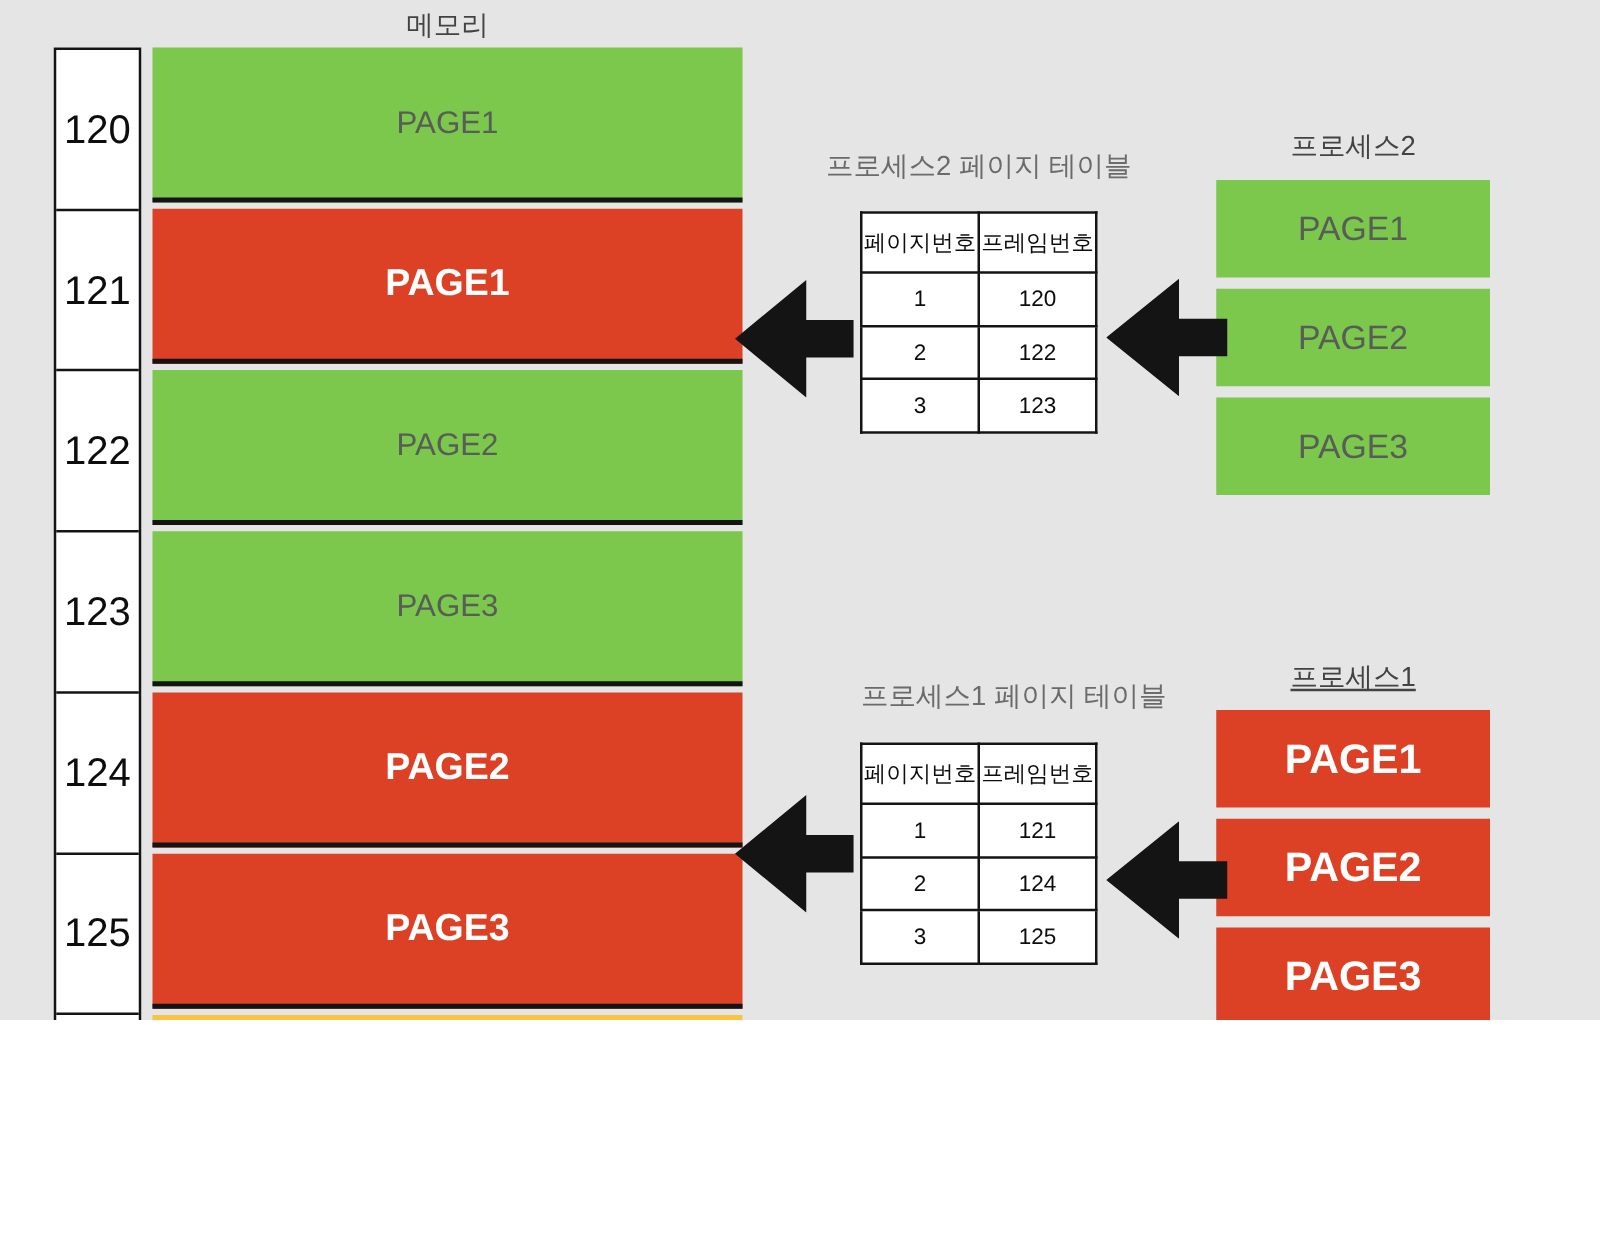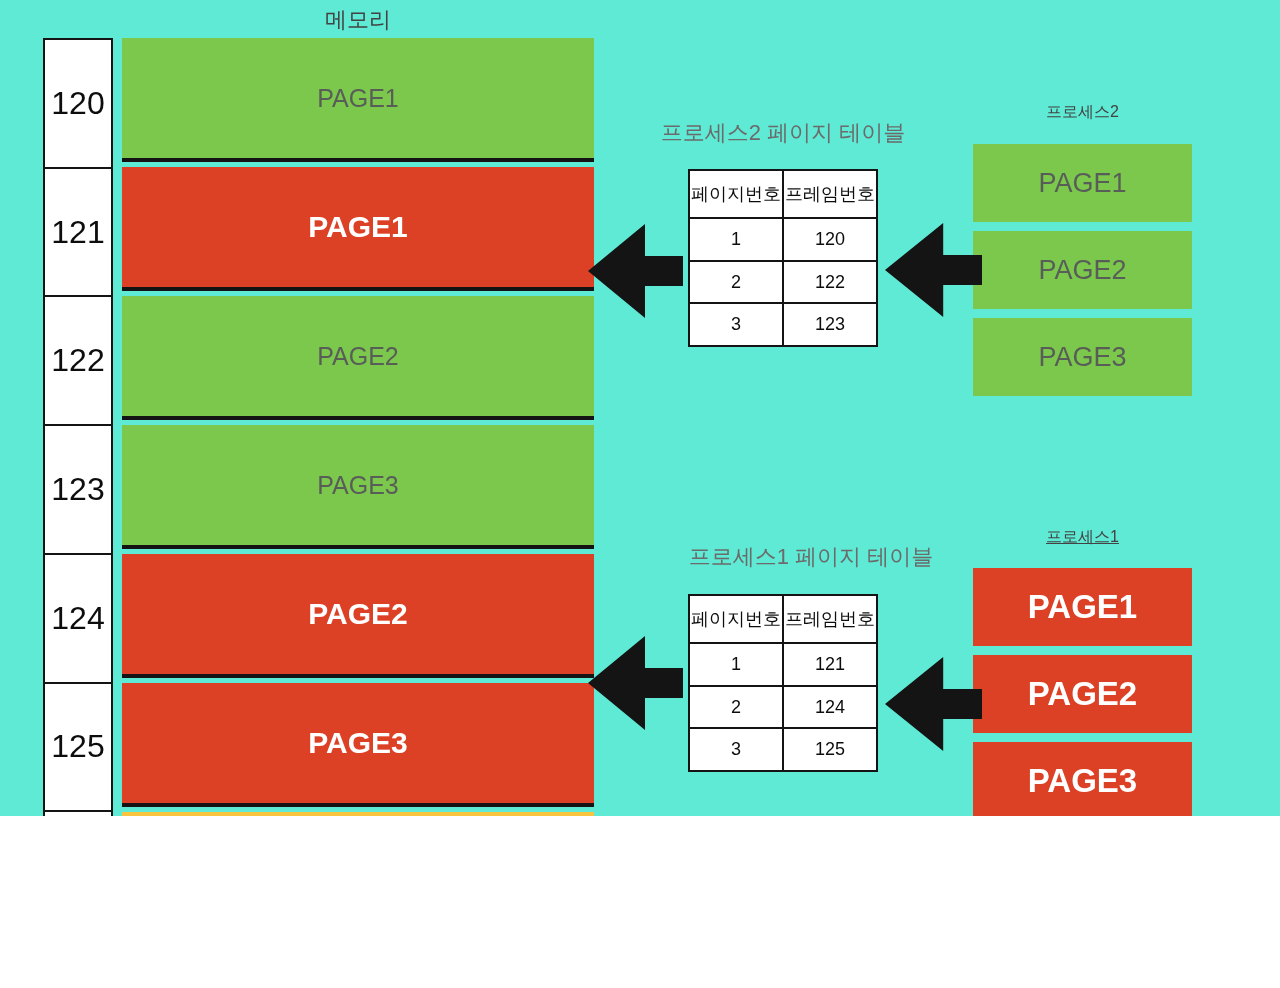--- a/index.html
+++ b/index.html
@@ -1,21 +1,21 @@
 <!DOCTYPE html>
 <html style="--green: #7BC84D; --red: #DC4126; --yellow: #F9C43F; --ink: #141414; --page-gray: #585D58; --title-gray: #6B6B6B; --heading-gray: #434343;"><head>
 <meta charset="utf-8">
 <style>
   :root{
     --green:#7BC84D; --red:#DC4126; --yellow:#F9C43F; --ink:#141414;
     --page-gray:#585D58; --title-gray:#6B6B6B; --heading-gray:#434343;
   }
   html,body{margin:0;padding:0;background:#fff;}
   .canvas{
-    position:relative;width:1280px;height:816px;background:#5eead4;
+    position:relative;width:1280px;height:816px;background:#e5e5e5;
     font-family:"Liberation Sans", sans-serif;overflow:hidden;
   }
   
   .sec-title{position:absolute;text-align:center;font-size:22px;color:var(--heading-gray);}
   .tbl-title{position:absolute;text-align:center;font-size:22px;color:var(--title-gray);white-space:nowrap;}
   
   .frame-col{
     position:absolute;left:43px;top:38px;width:70px;height:903px;
     border:2px solid var(--ink);box-sizing:border-box;display:flex;flex-direction:column;background:#fff;
   }
@@ -37,21 +37,21 @@
   .mem-block.red .blk-label{color:#ffffff;font-size:30px;font-weight:bold;}
   
   .ptable{position:absolute;left:688px;width:190px;height:178px;}
   .ptable table{width:100%;height:100%;border-collapse:collapse;table-layout:fixed;background:#fff;}
   .ptable td{
     border:2px solid var(--ink);text-align:center;vertical-align:middle;
     font-size:18px;color:#0d0d0d;padding:0;
   }
   .ptable tr.hdr td{font-size:18px;}
   
-  .proc-title{position:absolute;left:973px;width:219px;text-align:center;font-size:16px;color:var(--heading-gray);}
+  .proc-title{position:absolute;left:973px;width:219px;text-align:center;font-size:22px;color:var(--heading-gray);}
   .pblock{
     position:absolute;left:973px;width:219px;height:78px;
     display:flex;align-items:center;justify-content:center;
   }
   .pblock.green{background:var(--green);}
   .pblock.red{background:var(--red);}
   .pblock.green .blk-label{color:var(--page-gray);font-size:27px;}
   .pblock.red .blk-label{color:#fff;font-size:33px;font-weight:bold;}
   
   .arrow{position:absolute;}

